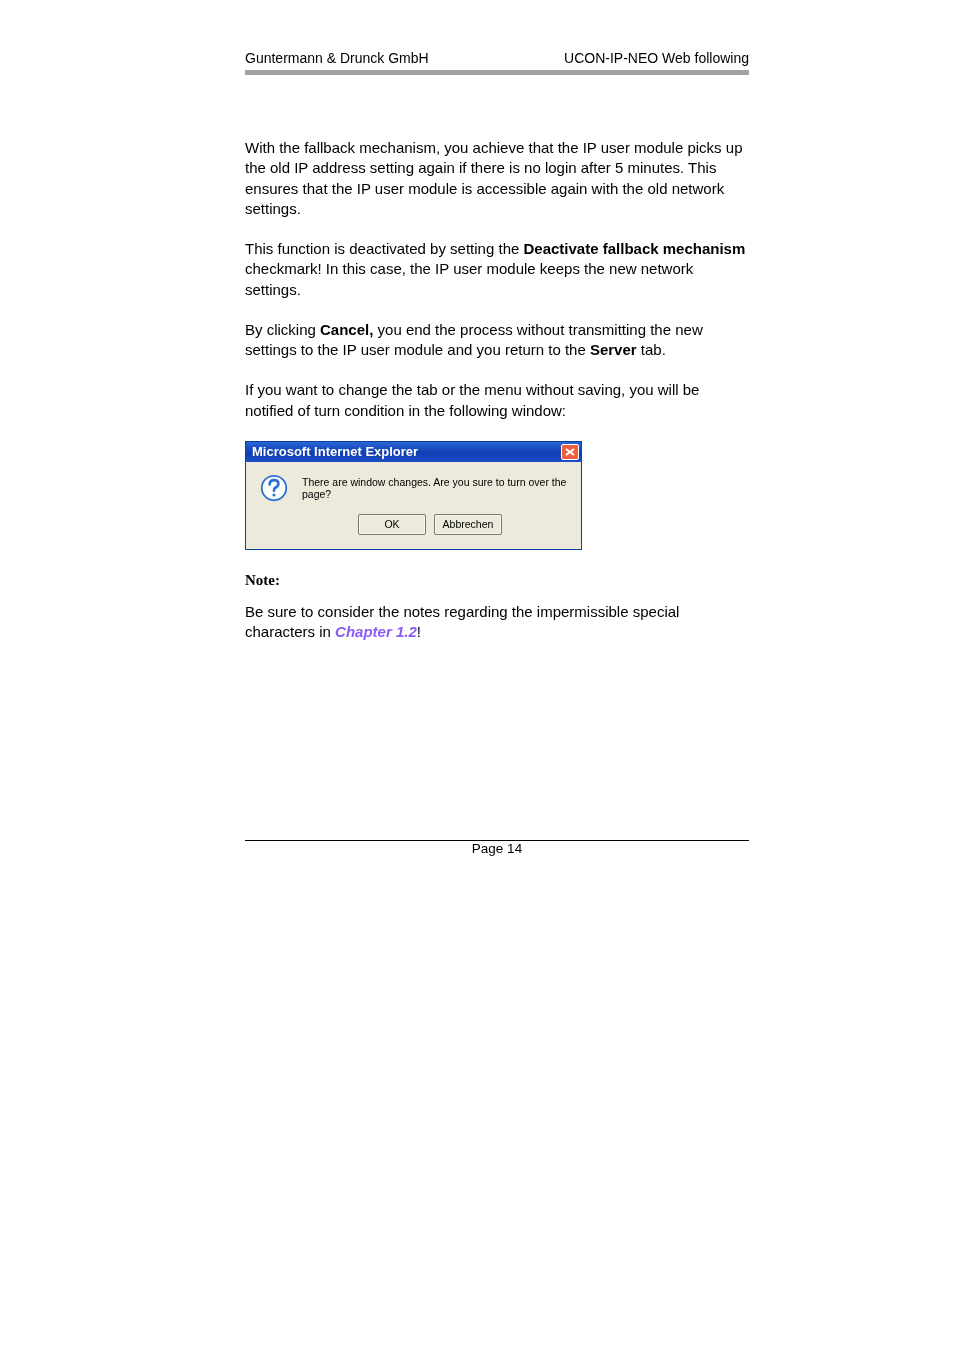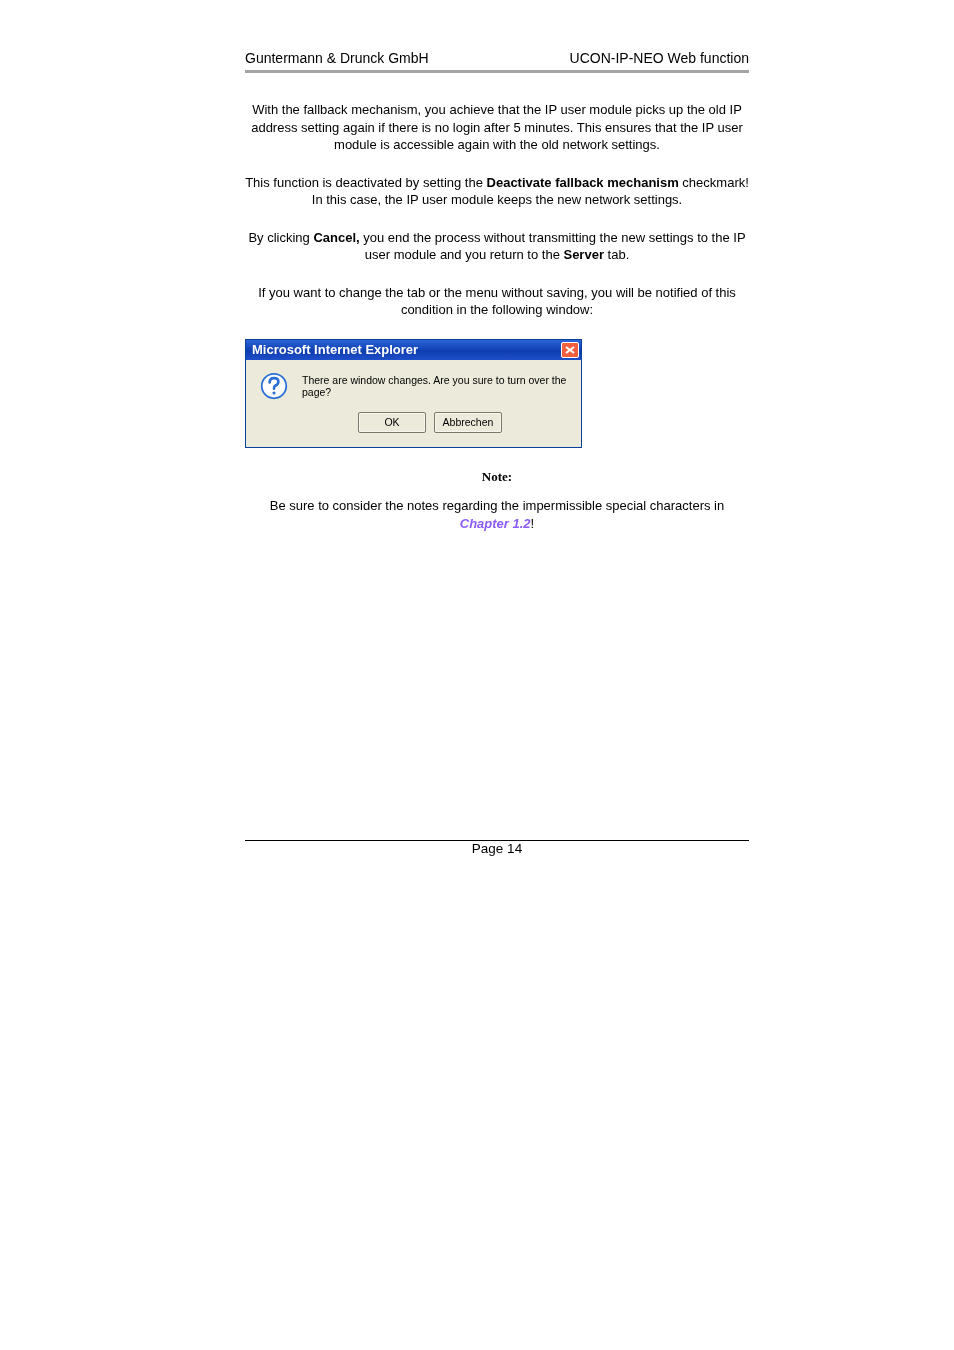--- a/index.html
+++ b/index.html
@@ -14,28 +14,27 @@
     height: 1350px;
     position: relative;
     box-sizing: border-box;
     padding: 50px 205px 40px 245px;
   }
   .hdr {
     display: flex;
     justify-content: space-between;
     font-size: 14px;
     padding-bottom: 4px;
-    border-bottom: 3px solid #a3a3a3;
-    margin-bottom: 28px;
+    border-bottom: 5px solid #a3a3a3;
+    margin-bottom: 63px;
   }
   .para {
-    font-size: 13px;
+    font-size: 15px;
     line-height: 1.35;
     margin: 0 0 20px 0;
-    text-align: center;
   }
   .bold { font-weight: bold; }
   .link { color: #8b5cf6; font-weight: bold; font-style: italic; }
   .dialog {
     width: 335px;
     border: 1px solid #0a3f9a;
     background: #eceadb;
     margin: 6px 0 20px 0;
     box-shadow: 0 0 0 0 #000;
   }
@@ -109,34 +108,34 @@
     padding-top: 0;
   }
 </style>
 </head>
 <body>
 
 <div class="page">
 
   <div class="hdr">
     <span>Guntermann &amp; Drunck GmbH</span>
-    <span>UCON-IP-NEO Web function</span>
+    <span>UCON-IP-NEO Web following</span>
   </div>
 
   <p class="para">With the fallback mechanism, you achieve that the IP user module picks up the old IP address setting again if there is no login after 5 minutes. This ensures that the IP user module is accessible again with the old network settings.</p>
 
   <p class="para">
     <span>This function is deactivated by setting the </span><span class="bold">Deactivate fallback mechanism</span><span> checkmark! In this case, the IP user module keeps the new network settings.</span>
   </p>
 
   <p class="para">
     <span>By clicking </span><span class="bold">Cancel,</span><span> you end the process without transmitting the new settings to the IP user module and you return to the </span><span class="bold">Server</span><span> tab.</span>
   </p>
 
-  <p class="para">If you want to change the tab or the menu without saving, you will be notified of this condition in the following window:</p>
+  <p class="para">If you want to change the tab or the menu without saving, you will be notified of turn condition in the following window:</p>
 
   <div class="dialog">
     <div class="titlebar">
       <span>Microsoft Internet Explorer</span>
       <span class="closebtn">
         <svg width="10" height="8" viewBox="0 0 10 8">
           <line x1="1" y1="1" x2="9" y2="7" stroke="#fff" stroke-width="2"></line>
           <line x1="9" y1="1" x2="1" y2="7" stroke="#fff" stroke-width="2"></line>
         </svg>
       </span>

